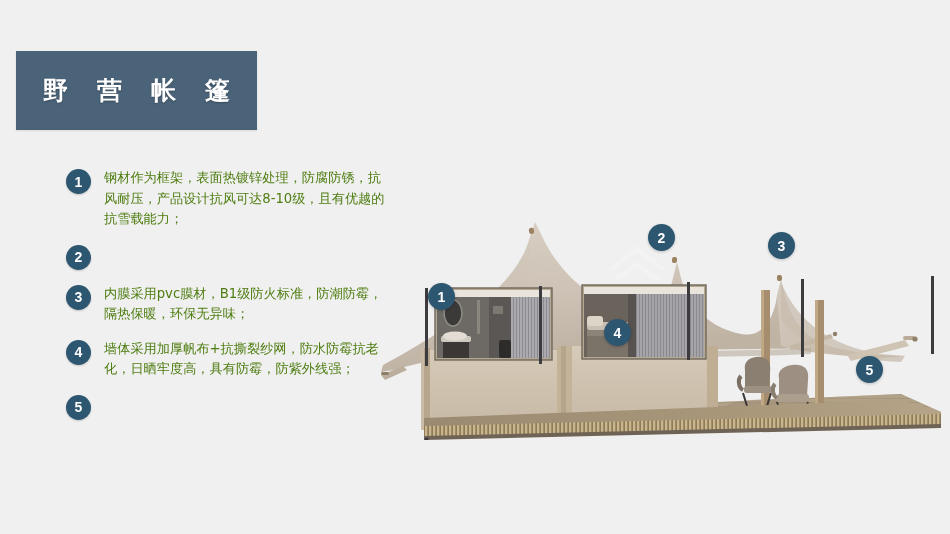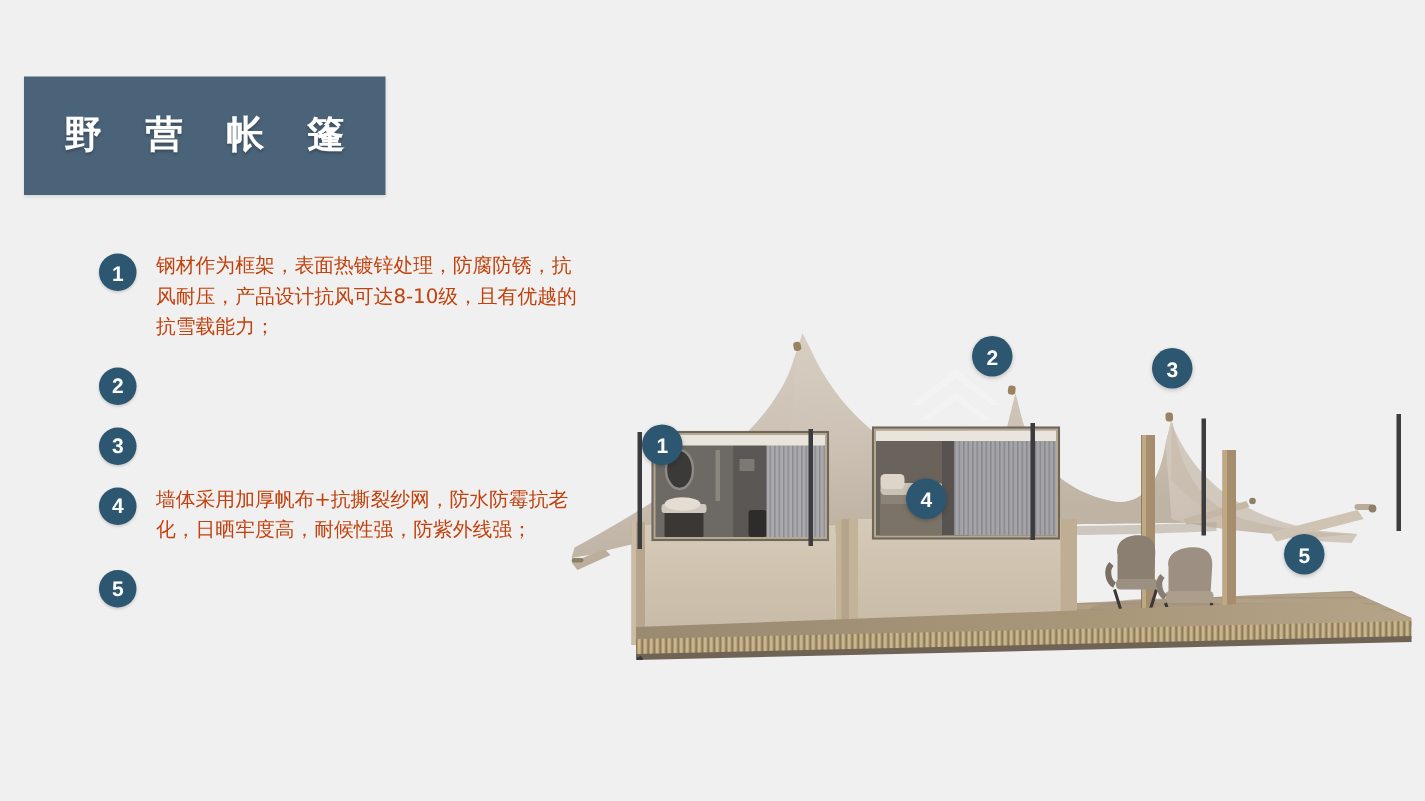--- a/index.html
+++ b/index.html
@@ -73,21 +73,21 @@
     align-items: center;
     justify-content: center;
     margin-right: 13px;
     margin-top: 1px;
     box-shadow: 0 1px 2px rgba(0,0,0,0.18);
   }
   .feature-text {
     flex: 1 1 auto;
     font-size: 13.2px;
     line-height: 20.5px;
-    color: #c2410c;
+    color: #4d7c0f;
     font-family: "DejaVu Sans", "Liberation Sans", sans-serif;
   }
 
   
   .tent-figure {
     position: absolute;
     left: 370px;
     top: 150px;
     width: 580px;
     height: 290px;
@@ -132,25 +132,26 @@
       <span class="badge-num">1</span>
       <span class="feature-text">钢材作为框架，表面热镀锌处理，防腐防锈，抗风耐压，产品设计抗风可达8-10级，且有优越的抗雪载能力；</span>
     </div>
 
     <div class="feature-item">
       <span class="badge-num">2</span>
     </div>
 
     <div class="feature-item">
       <span class="badge-num">3</span>
+      <span class="feature-text">内膜采用pvc膜材，B1级防火标准，防潮防霉，隔热保暖，环保无异味；</span>
     </div>
 
     <div class="feature-item">
       <span class="badge-num">4</span>
-      <span class="feature-text">墙体采用加厚帆布+抗撕裂纱网，防水防霉抗老化，日晒牢度高，耐候性强，防紫外线强；</span>
+      <span class="feature-text">墙体采用加厚帆布+抗撕裂纱网，防水防霉抗老化，日晒牢度高，具有防霉，防紫外线强；</span>
     </div>
 
     <div class="feature-item">
       <span class="badge-num">5</span>
     </div>
 
   </div>
 
   <div class="tent-figure">
     <svg width="580" height="290" viewBox="0 0 580 290" xmlns="http://www.w3.org/2000/svg">

